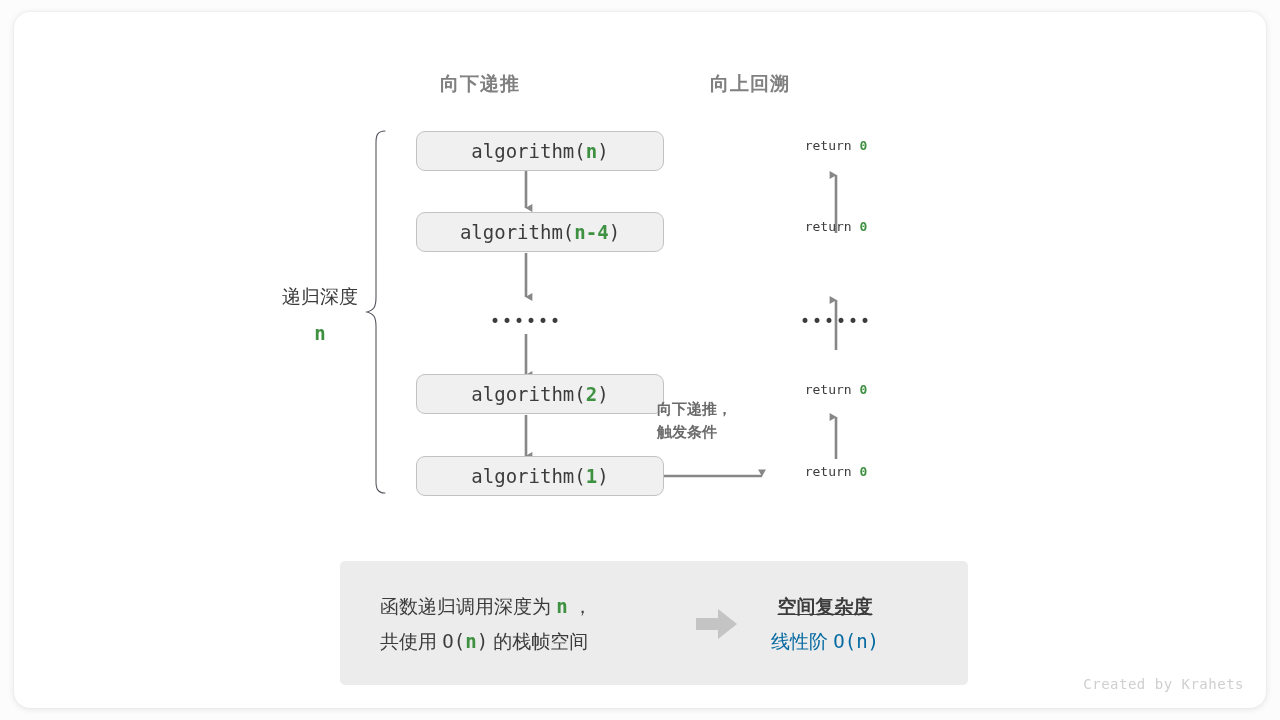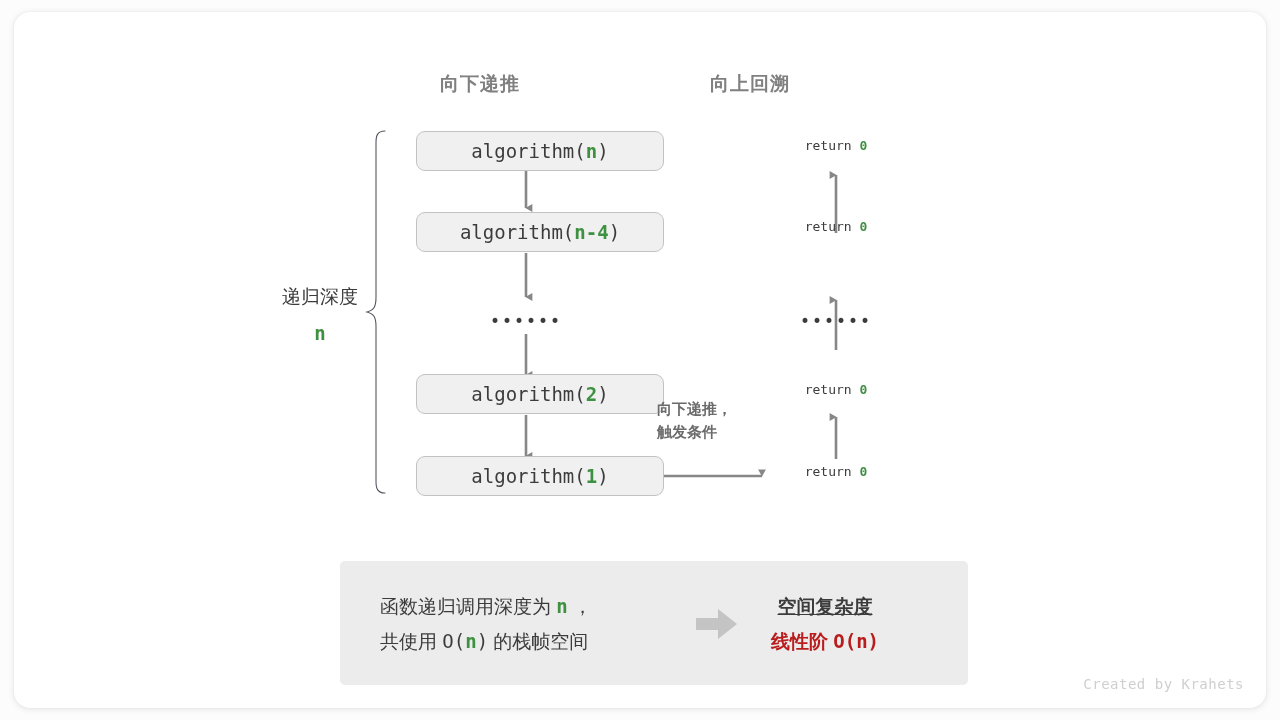--- a/index.html
+++ b/index.html
@@ -131,22 +131,22 @@
   }
   #summary-right .title {
     font-size: 19px;
     font-weight: bold;
     color: #3c3c3c;
     display: block;
     text-decoration: underline;
   }
   #summary-right .value {
     font-size: 19px;
-    font-weight: bold;
-    color: #b91c1c;
+    font-weight: normal;
+    color: #0369a1;
     display: block;
   }
   #summary-right .value .mono { font-family: "DejaVu Sans Mono", monospace; }
 
   
   #credit {
     right: 22px;
     bottom: 16px;
     font-family: "DejaVu Sans Mono", monospace;
     font-size: 14px;

